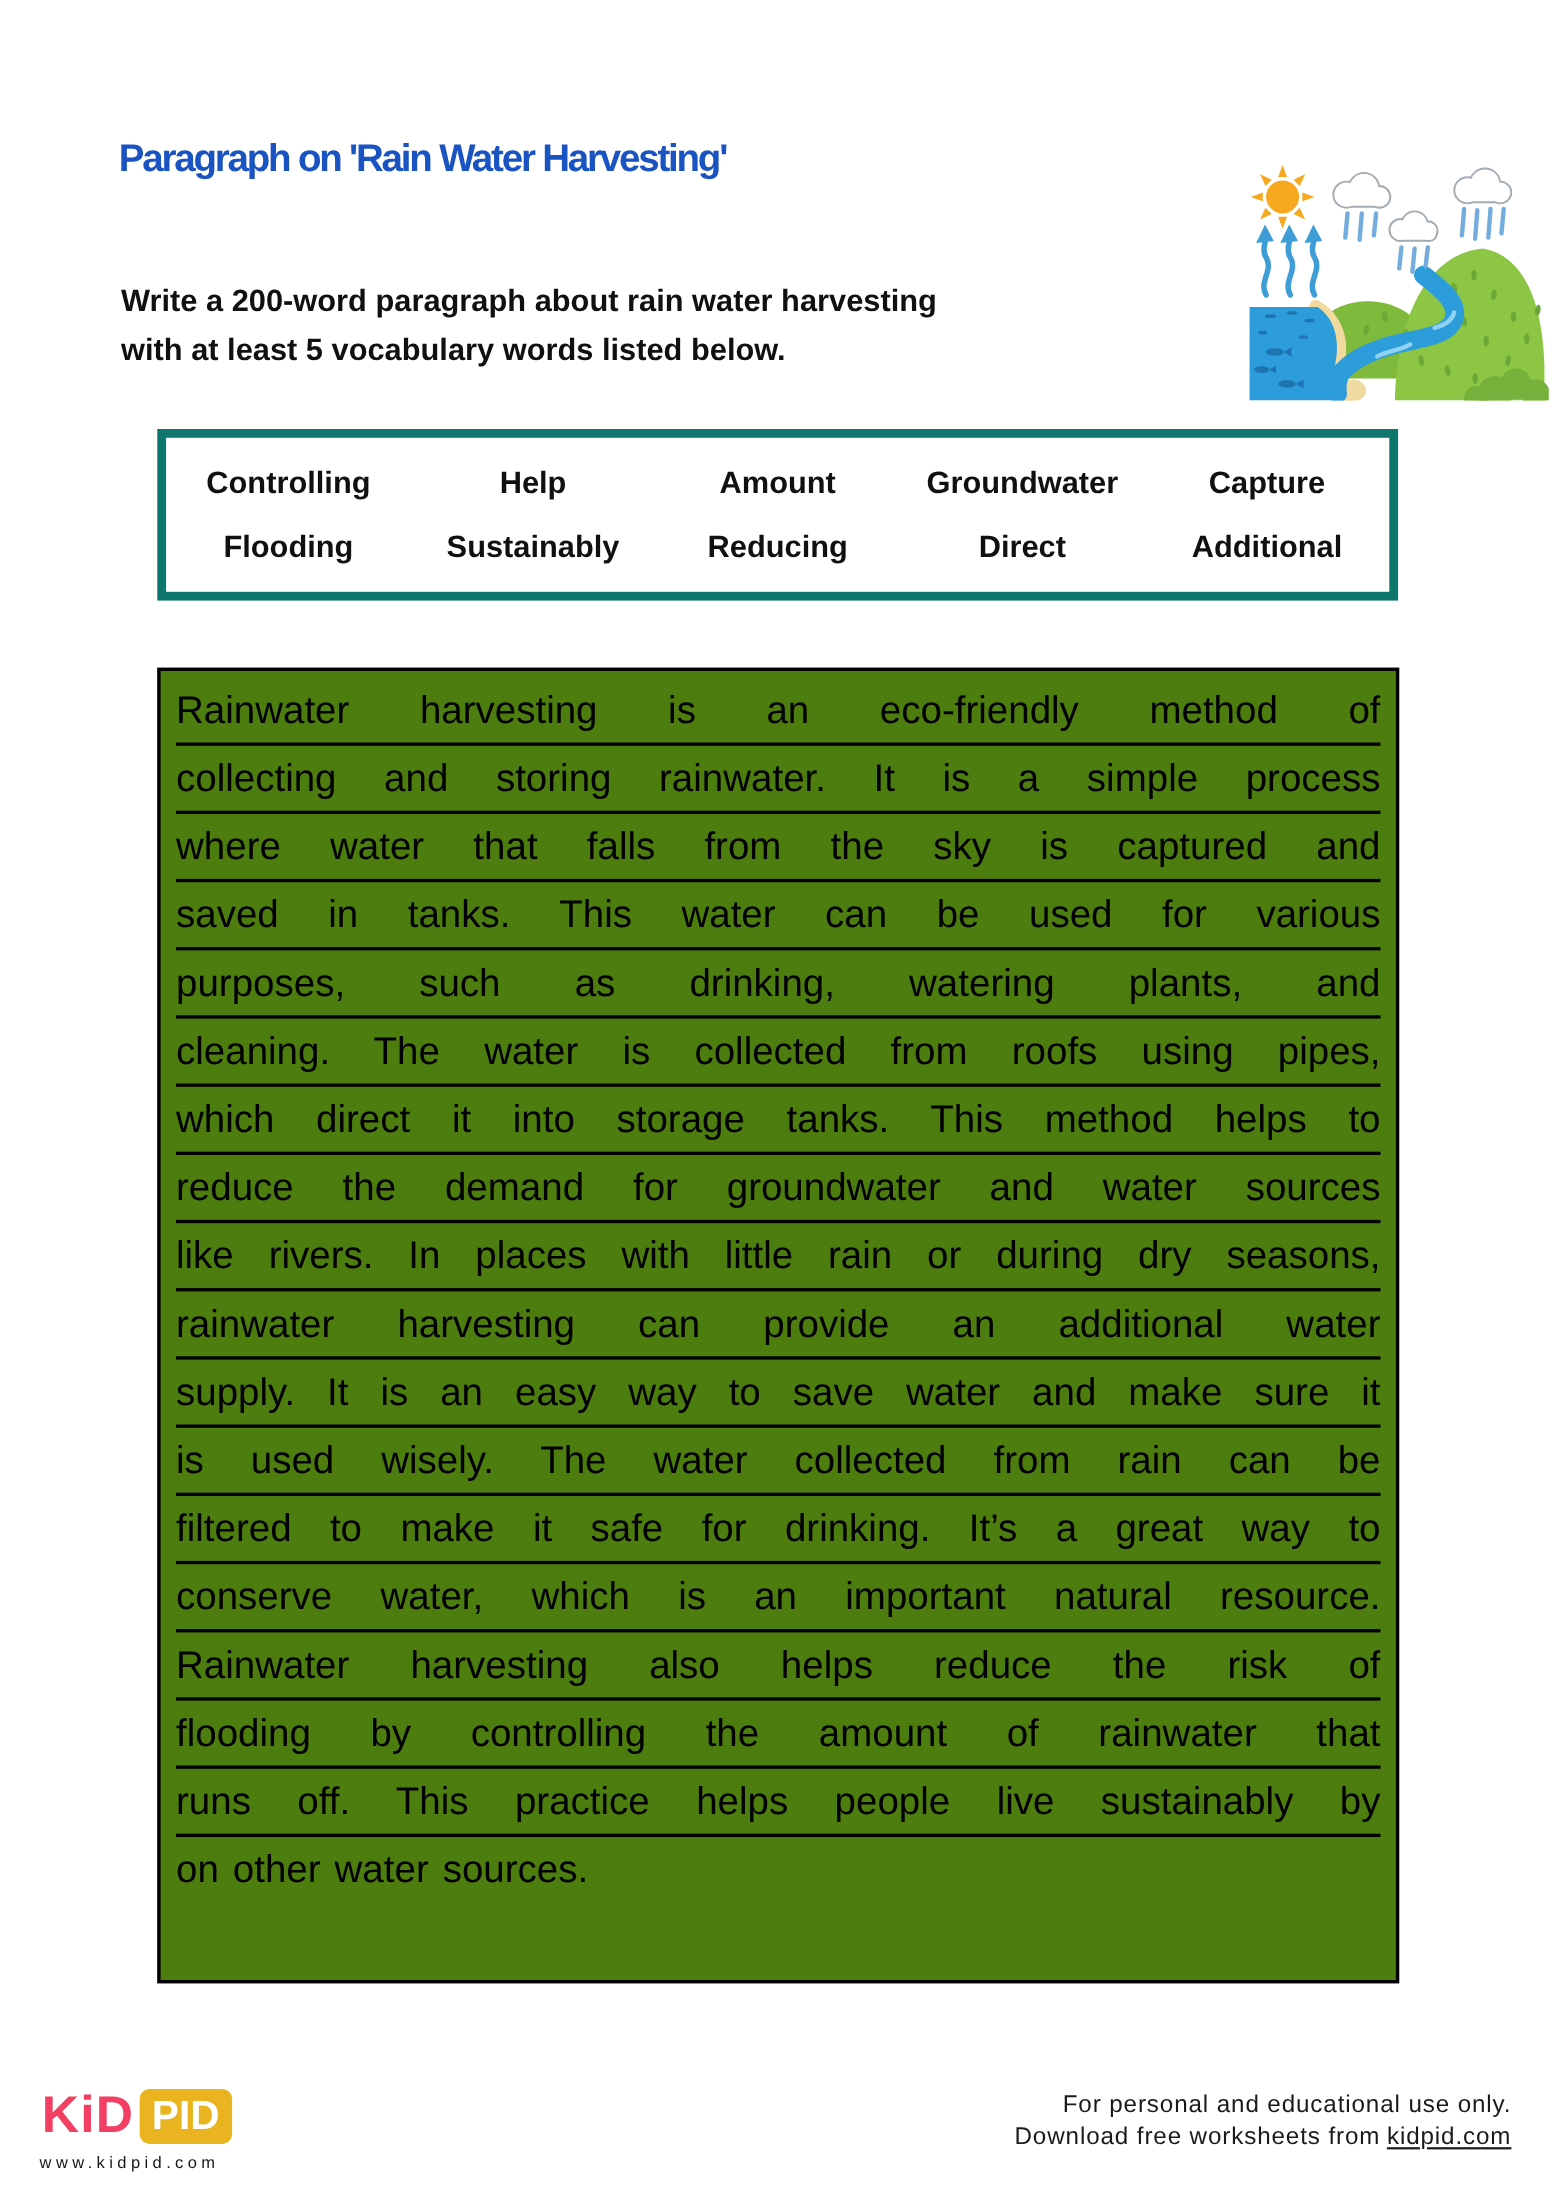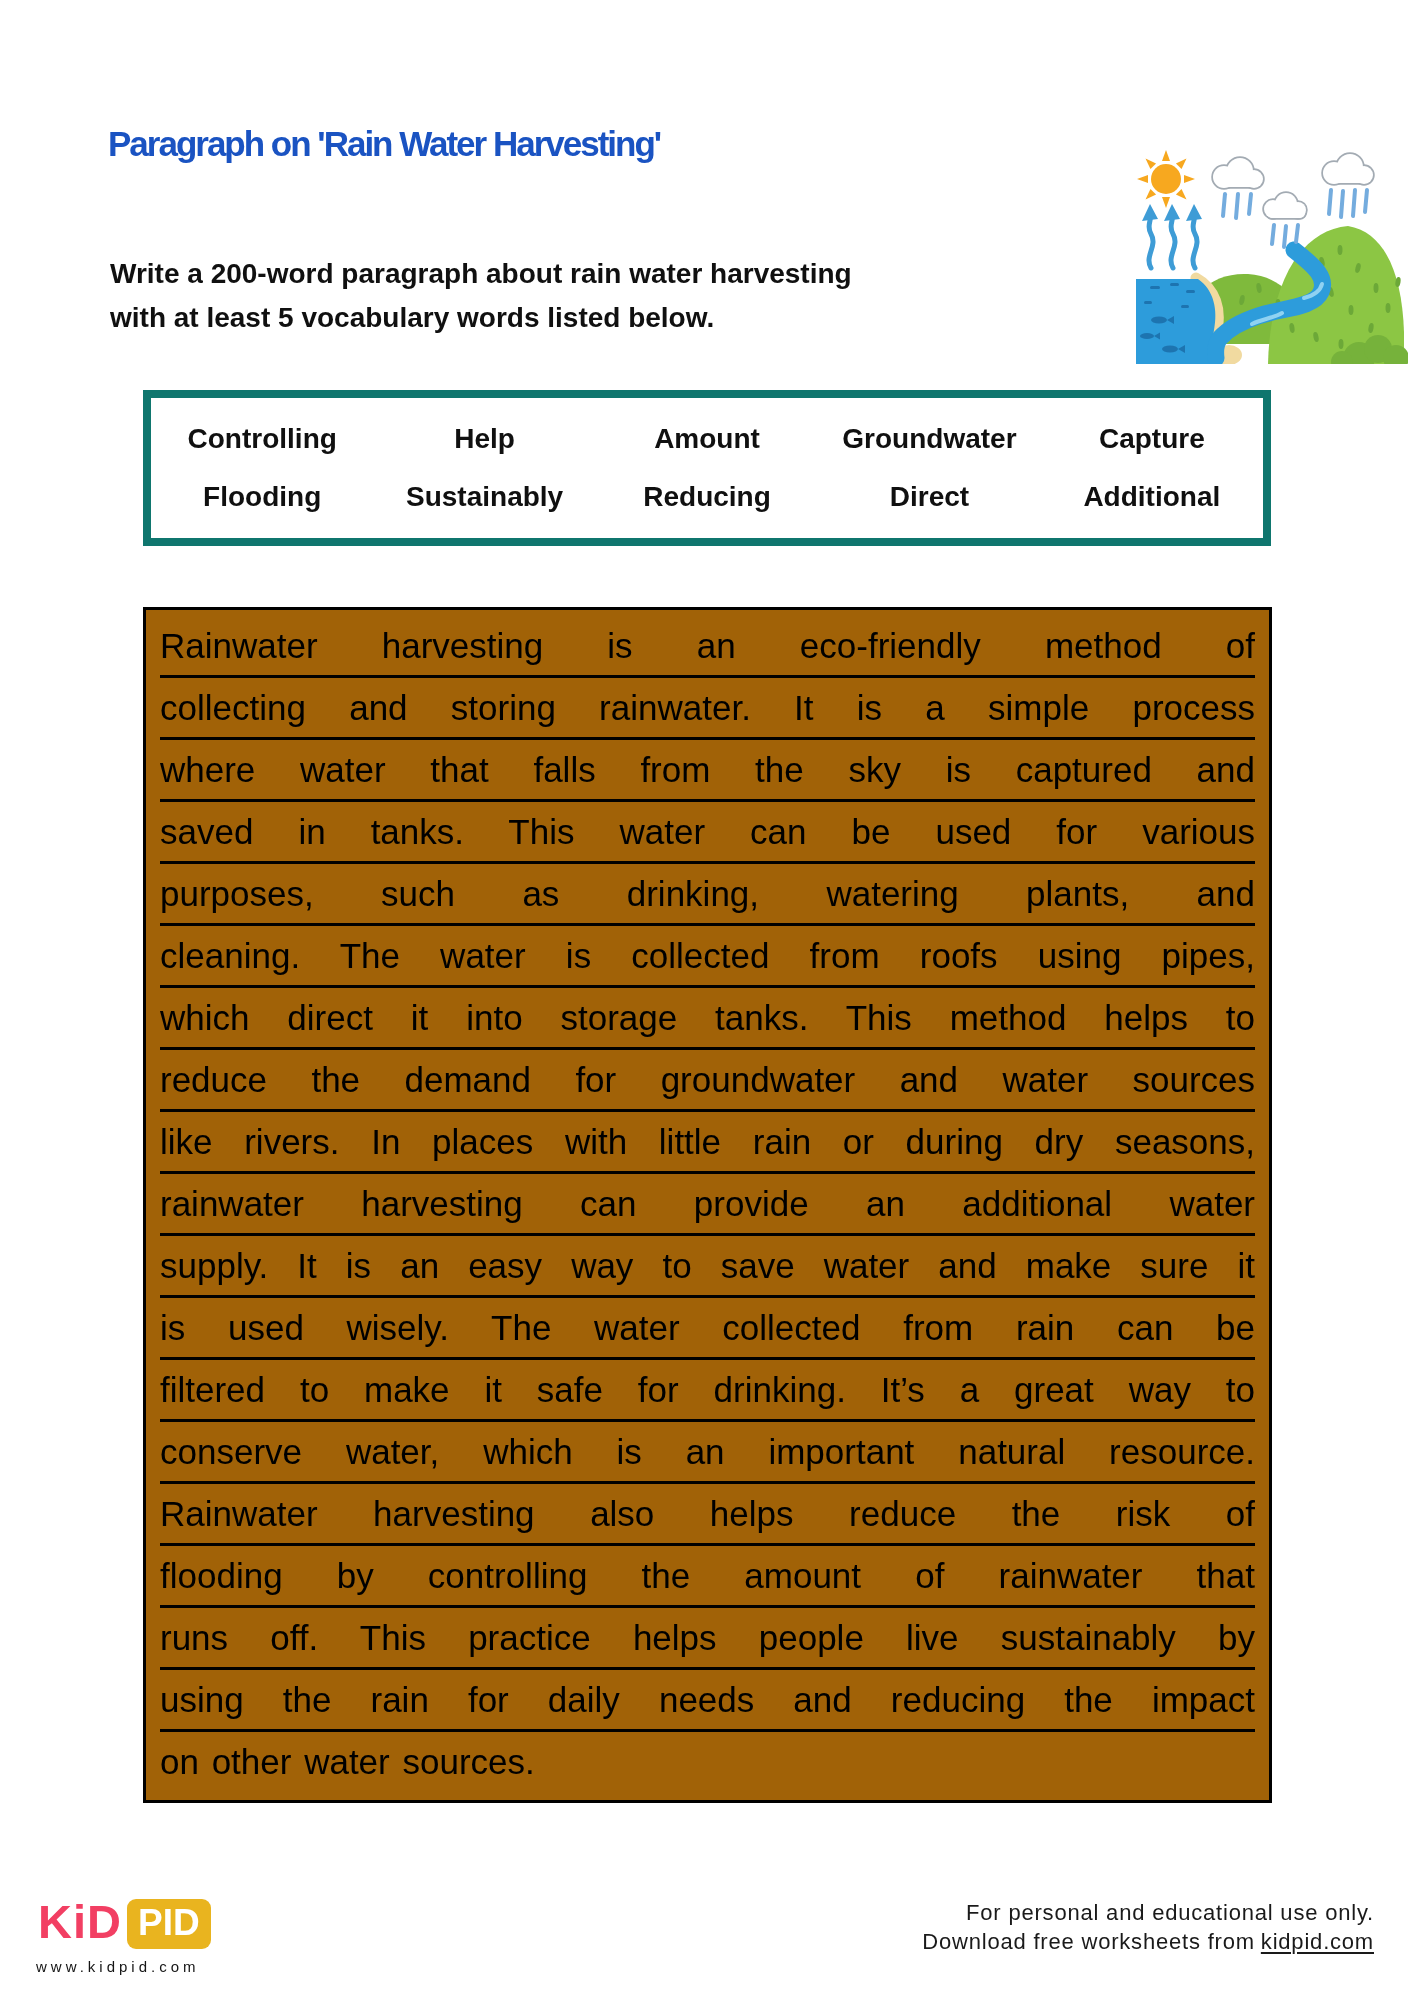--- a/index.html
+++ b/index.html
@@ -28,21 +28,21 @@
     display:flex; flex-direction:column; justify-content:space-evenly;
     background:#fff;
   }
   .vocab-row { display:flex; }
   .vocab-cell { flex:1; text-align:center; font-size:28px; font-weight:700; color:#101010; }
 
   
   .para-box {
     position:absolute; left:143px; top:607px; width:1129px; height:1196px;
     border:3px solid #000; box-sizing:border-box; padding:6px 14px 0;
-    background:#a16207;
+    background:#4d7c0f;
   }
   .pline {
     height:59px; line-height:59px; border-bottom:3px solid #000;
     font-size:35px; font-weight:300; color:#000;
     text-align:justify; overflow:hidden; word-spacing:3px; white-space:normal;
   }
   .pline::after { content:""; display:inline-block; width:100%; height:0; vertical-align:top; }
   .pline.last { border-bottom:none; text-align:left; }
   .pline.last::after { content:none; }
   .pline.last span { border-bottom:3px solid #000; padding-bottom:20px; }
@@ -264,21 +264,20 @@
     <div class="pline">reduce the demand for groundwater and water sources</div>
     <div class="pline">like rivers. In places with little rain or during dry seasons,</div>
     <div class="pline">rainwater harvesting can provide an additional water</div>
     <div class="pline">supply. It is an easy way to save water and make sure it</div>
     <div class="pline">is used wisely. The water collected from rain can be</div>
     <div class="pline">filtered to make it safe for drinking. It’s a great way to</div>
     <div class="pline">conserve water, which is an important natural resource.</div>
     <div class="pline">Rainwater harvesting also helps reduce the risk of</div>
     <div class="pline">flooding by controlling the amount of rainwater that</div>
     <div class="pline">runs off. This practice helps people live sustainably by</div>
-    <div class="pline">using the rain for daily needs and reducing the impact</div>
     <div class="pline last"><span>on other water sources.</span></div>
   </div>
 
   <div class="footer-logo">
     <span class="logo-kid">KiD</span><span class="logo-pid">PID</span>
   </div>
   <div class="website">www.kidpid.com</div>
 
   <div class="footer-note">
     <div>For personal and educational use only.</div>

